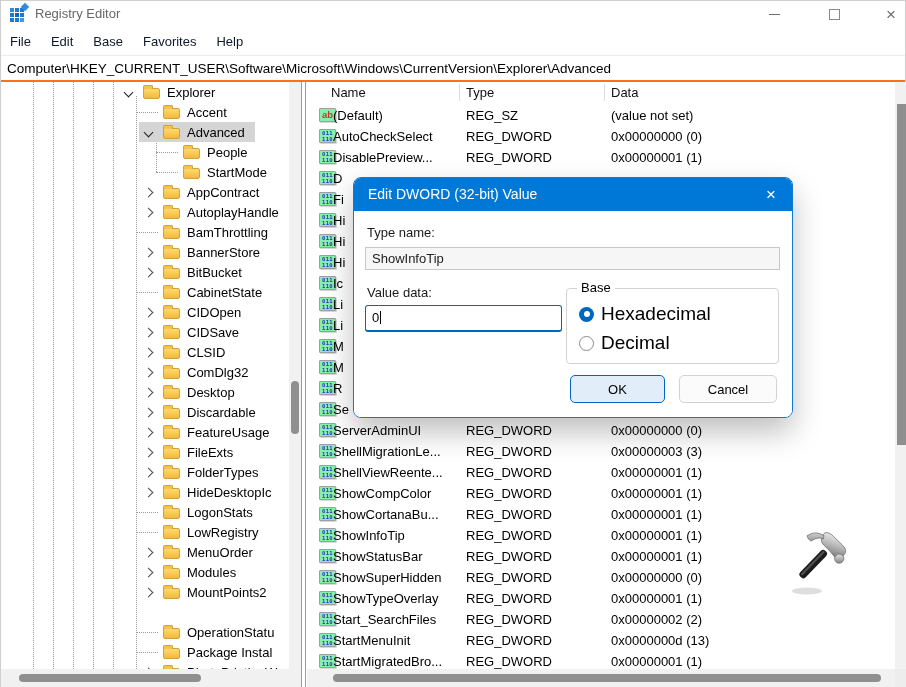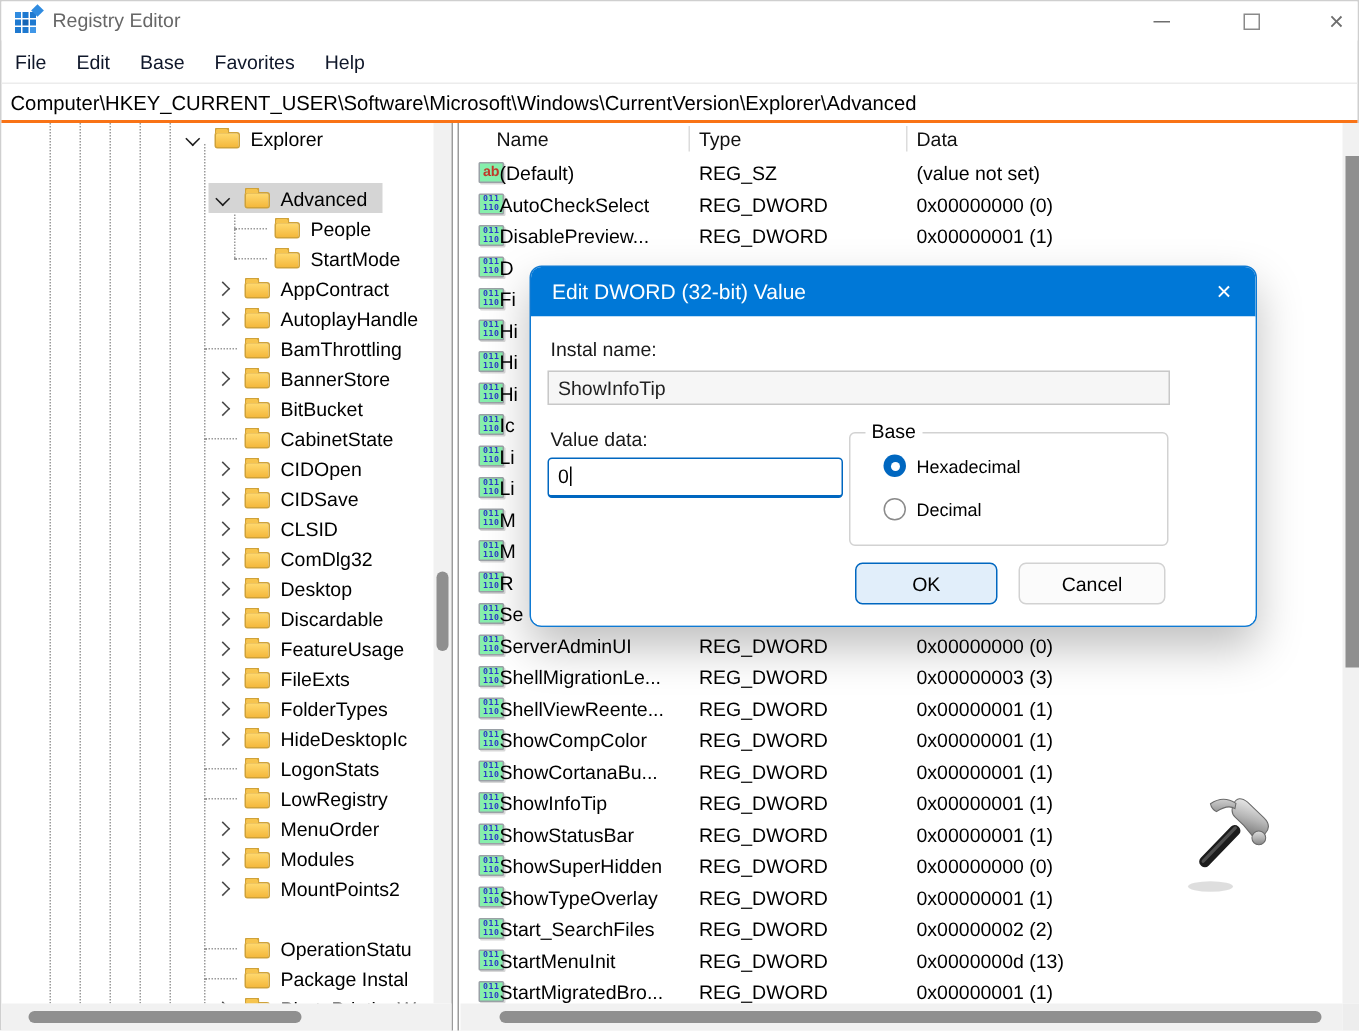--- a/index.html
+++ b/index.html
@@ -71,38 +71,38 @@
   .regicon.dword div{color:#2b35c8;font-size:5.5px;line-height:6px;font-weight:bold;
       font-family:"DejaVu Sans Mono",monospace;letter-spacing:.4px;}
   .regicon.sz{color:#c0392b;font-size:9.5px;line-height:12px;font-weight:bold;}
   .lname{position:absolute;left:26px;top:3px;white-space:nowrap;}
   .ltype{position:absolute;left:159px;top:3px;white-space:nowrap;}
   .ldata{position:absolute;left:304px;top:3px;white-space:nowrap;}
 
   
   .dialog{position:absolute;left:352px;top:176px;width:438px;height:239px;border-radius:8px;
       border:1px solid #0f7ad3;overflow:hidden;background:#fff;
-      box-shadow:0 14px 30px rgba(0,0,0,.25);z-index:10;padding-left:45px;}
+      box-shadow:0 14px 30px rgba(0,0,0,.25);z-index:10;}
   .dlg-titlebar{position:absolute;left:0;top:0;width:100%;height:33px;background:#0078d7;}
   .dlg-title{position:absolute;left:14px;top:8px;color:#fff;font-size:14px;}
   .dlg-close{position:absolute;right:10px;top:6px;color:#fff;font-size:17px;width:22px;height:22px;
       text-align:center;line-height:21px;}
   .dlg-body{position:absolute;left:0;top:33px;width:100%;height:206px;background:#fff;}
   .dlg-label{position:absolute;font-size:13px;color:#1a1a1a;}
   .vname-box{position:absolute;left:11px;top:36px;width:415px;height:23px;box-sizing:border-box;
       background:#f6f6f6;border:1px solid #c8c8c8;font-size:13px;line-height:21px;padding-left:6px;
       color:#222;}
   .vdata-box{position:absolute;left:11px;top:94px;width:197px;height:27px;box-sizing:border-box;
       background:#fff;border:1px solid #0067c0;border-bottom:2px solid #0067c0;border-radius:3px;
       font-size:13px;line-height:24px;padding-left:6px;}
   .caret{display:inline-block;width:1px;height:13px;background:#000;vertical-align:-2px;margin-left:1px;}
   .groupbox{position:absolute;left:212px;top:77px;width:213px;height:76px;box-sizing:border-box;
       border:1px solid #d2d2d2;border-radius:4px;}
   .group-label{position:absolute;left:10px;top:-9px;background:#fff;padding:0 4px;font-size:13px;}
-  .radio-row{position:absolute;left:22px;display:flex;align-items:center;gap:7px;font-size:12px;}
+  .radio-row{position:absolute;left:12px;display:flex;align-items:center;gap:7px;font-size:19px;}
   .radio{width:15px;height:15px;border-radius:50%;box-sizing:border-box;position:relative;}
   .radio.on{background:#0067c0;}
   .radio.on:after{content:'';position:absolute;left:50%;top:50%;width:6px;height:6px;margin:-3px 0 0 -3px;
       background:#fff;border-radius:50%;}
   .radio.off{background:#fff;border:1px solid #8b8b8b;}
   .btn{position:absolute;top:164px;height:28px;box-sizing:border-box;border-radius:5px;font-size:13px;
       display:flex;align-items:center;justify-content:center;}
   .btn-ok{left:216px;width:95px;background:#e1eefa;border:1px solid #0067c0;}
   .btn-cancel{left:325px;width:98px;background:#fbfbfb;border:1px solid #d2d2d2;}
 
@@ -161,20 +161,25 @@
         <div class="guide" style="left: 72px; top: 0px; height: 587px;"></div>
         <div class="guide" style="left: 92px; top: 0px; height: 587px;"></div>
         <div class="guide" style="left: 112px; top: 0px; height: 587px;"></div>
         <div class="guide" style="left: 135px; top: 14px; height: 573px;"></div>
         <div class="guide" style="left: 155px; top: 50px; height: 40px;"></div>
         <div class="trow" style="top: 0px;">
           <div class="chev down" style="left: 124px;"></div>
           <div class="folder" style="left: 142px;"></div>
           <span class="tlabel" style="left: 166px;">Explorer</span>
         </div>
+        <div class="trow" style="top: 20px;">
+          <div class="stub" style="left: 135px; width: 22px; top: 10px;"></div>
+          <div class="folder" style="left: 162px;"></div>
+          <span class="tlabel" style="left: 186px;">Accent</span>
+        </div>
         <div class="trow" style="top: 40px;">
           <div class="hl"></div>
           <div class="chev down" style="left: 144px;"></div>
           <div class="folder" style="left: 162px;"></div>
           <span class="tlabel" style="left: 186px;">Advanced</span>
         </div>
         <div class="trow" style="top: 60px;">
           <div class="stub" style="left: 155px; width: 22px; top: 10px;"></div>
           <div class="folder" style="left: 182px;"></div>
           <span class="tlabel" style="left: 206px;">People</span>
@@ -577,21 +582,21 @@
     </div>
     <div class="corner"></div>
   </div>
 
   <div class="dialog">
     <div class="dlg-titlebar">
       <span class="dlg-title">Edit DWORD (32-bit) Value</span>
       <span class="dlg-close">×</span>
     </div>
     <div class="dlg-body">
-      <span class="dlg-label" style="left:13px;top:14px;">Instal name:</span>
+      <span class="dlg-label" style="left:13px;top:14px;">Type name:</span>
       <div class="vname-box">
         <span>ShowInfoTip</span>
       </div>
       <span class="dlg-label" style="left:13px;top:74px;">Value data:</span>
       <div class="vdata-box">
         <span>0</span><span class="caret"></span>
       </div>
       <div class="groupbox">
         <span class="group-label">Base</span>
         <div class="radio-row" style="top:14px;">

